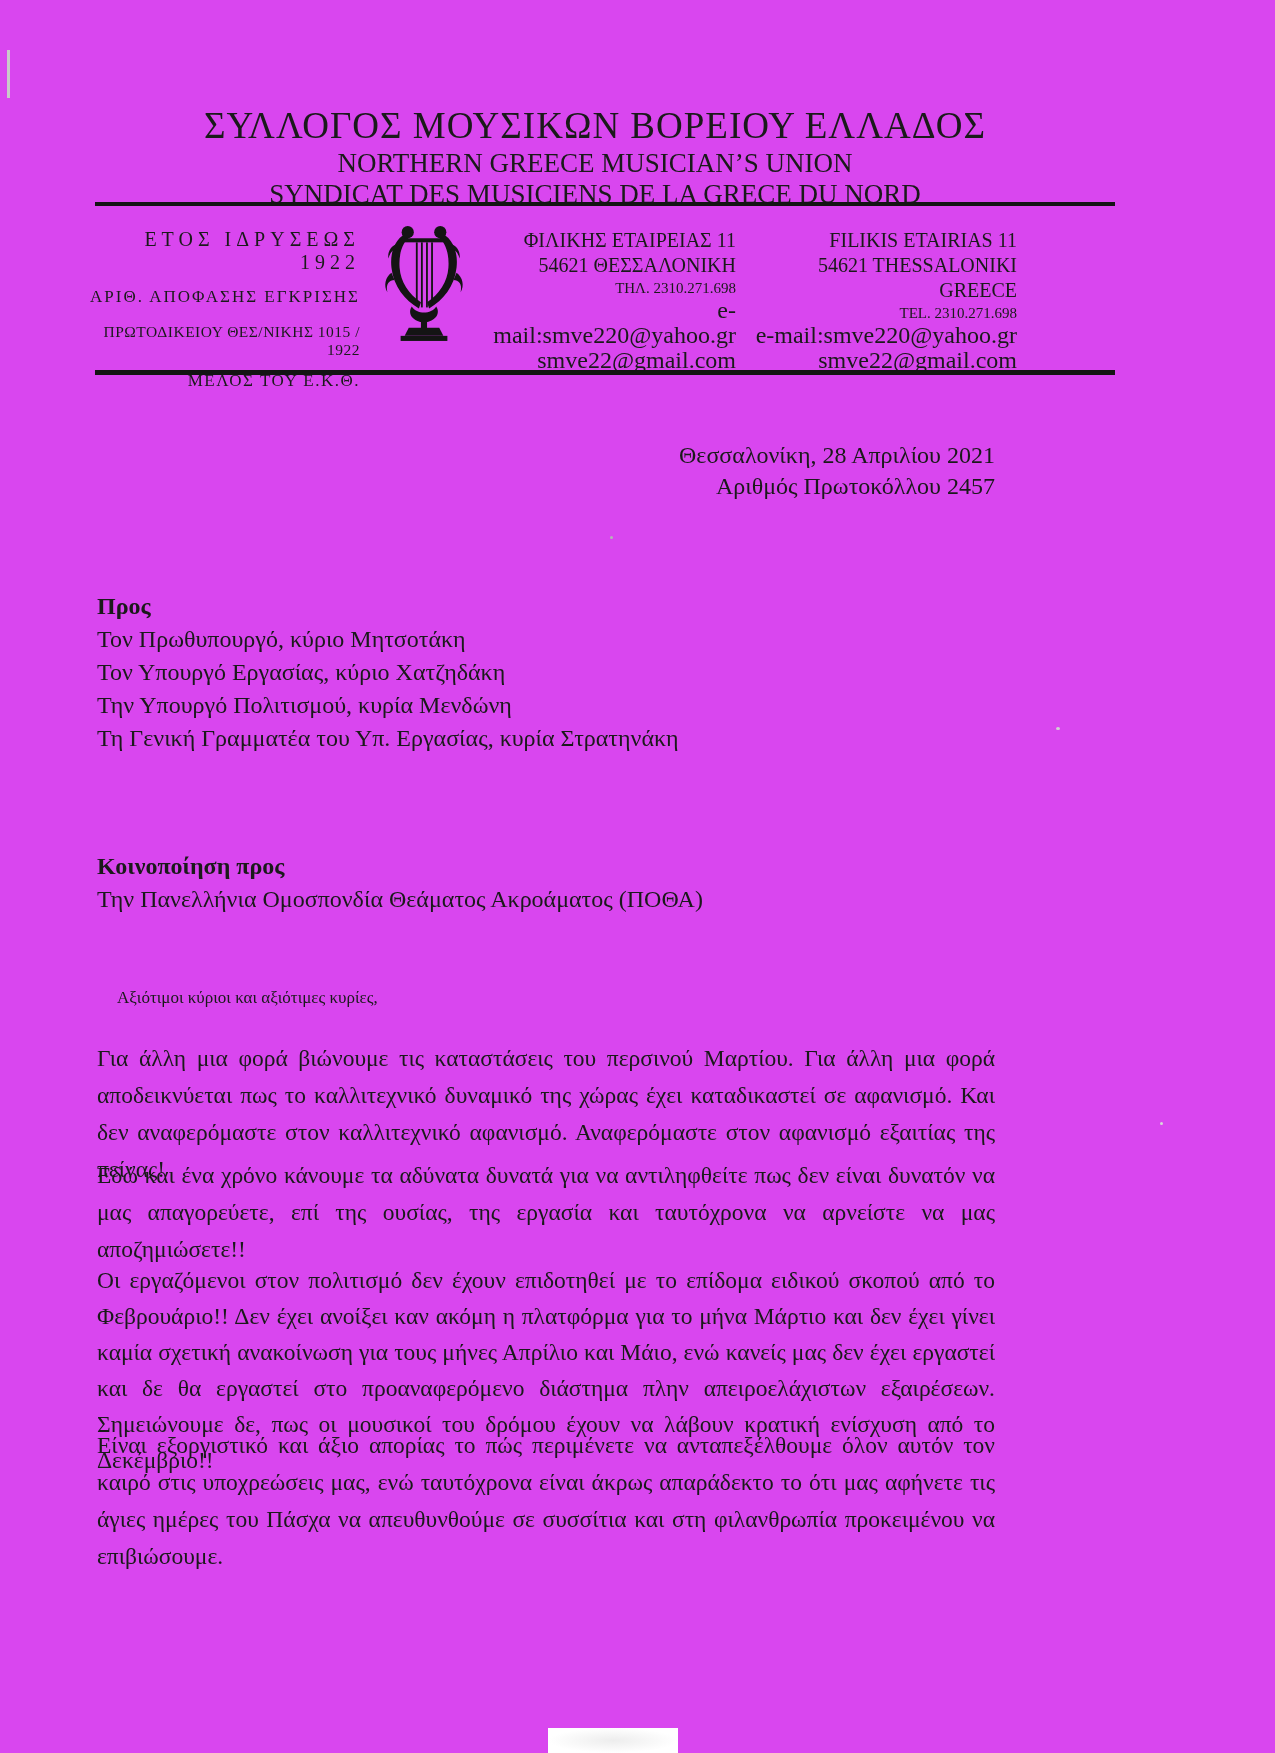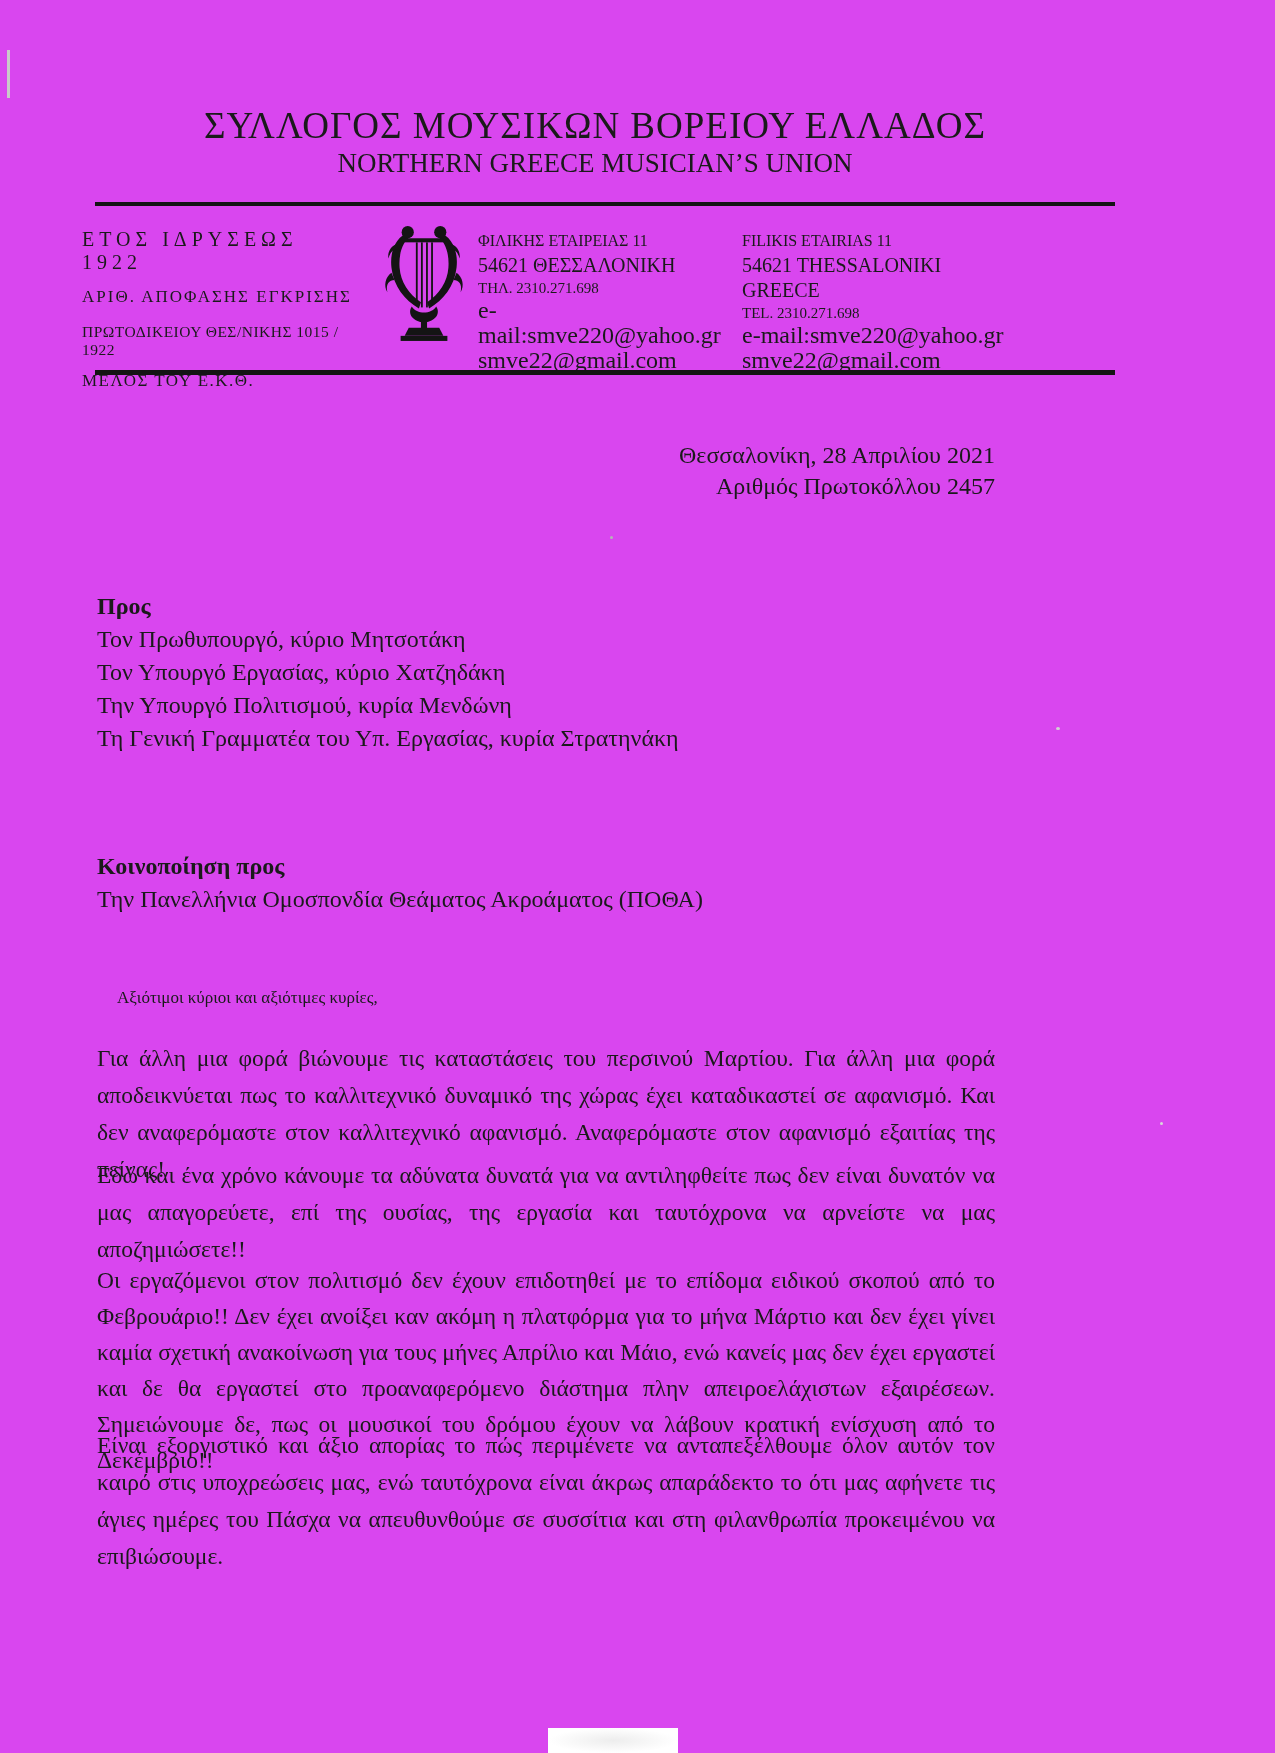--- a/index.html
+++ b/index.html
@@ -14,30 +14,30 @@
   }
   
   .header{position:absolute;left:75px;top:106px;width:1040px;text-align:center;}
   .title-el{font-size:37px;letter-spacing:1px;line-height:40px;font-weight:500;}
   .title-en{font-size:27px;line-height:31px;margin-top:2px;}
   .title-fr{font-size:27px;line-height:31px;}
   .rule{position:absolute;left:95px;width:1020px;background:#141414;}
   .rule-top{top:202px;height:4px;}
   .rule-bottom{top:370px;height:5px;}
   
-  .lh-col{position:absolute;text-align:left;}
+  .lh-col{position:absolute;text-align:right;}
   .lh-left{left:82px;top:228px;width:278px;}
   .lh-left .l1{font-size:20px;letter-spacing:5px;}
   .lh-left .l2{font-size:17px;letter-spacing:2px;margin-top:13px;}
   .lh-left .l3{font-size:15.5px;letter-spacing:0.5px;margin-top:16px;}
   .lh-left .l4{font-size:17px;letter-spacing:1.5px;margin-top:12px;}
   .lh-logo{position:absolute;left:378px;top:222px;width:92px;height:122px;}
   .lh-mid{left:478px;top:228px;width:258px;}
   .lh-right{left:742px;top:228px;width:275px;}
-  .lh-addr1{font-size:16px;line-height:25px;}
+  .lh-addr1{font-size:20px;line-height:25px;}
   .lh-addr2{font-size:20px;line-height:25px;}
   .lh-tel{font-size:15px;line-height:20px;}
   .lh-mail{font-size:24px;line-height:25px;}
   
   .meta{position:absolute;left:600px;top:440px;width:395px;text-align:right;font-size:24px;line-height:31px;}
   
   .block{position:absolute;left:97px;width:900px;font-size:24px;}
   .recipients{top:590px;}
   .heading{font-weight:700;font-size:24px;line-height:33px;}
   .rec-line{line-height:33px;}
@@ -58,20 +58,21 @@
   .speck3{left:1160px;top:1122px;width:3px;height:3px;background:#d8d8d8;border-radius:50%;}
 </style>
 </head>
 <body>
 
 <div class="page">
 
   <div class="header">
     <div class="title-el">ΣΥΛΛΟΓΟΣ ΜΟΥΣΙΚΩΝ ΒΟΡΕΙΟΥ ΕΛΛΑΔΟΣ</div>
     <div class="title-en">NORTHERN GREECE MUSICIAN’S UNION</div>
+    <div class="title-fr">SYNDICAT DES MUSICIENS DE LA GRECE DU NORD</div>
   </div>
 
   <div class="rule rule-top"></div>
 
   <div class="lh-col lh-left">
     <div class="l1">ΕΤΟΣ ΙΔΡΥΣΕΩΣ 1922</div>
     <div class="l2">ΑΡΙΘ. ΑΠΟΦΑΣΗΣ ΕΓΚΡΙΣΗΣ</div>
     <div class="l3">ΠΡΩΤΟΔΙΚΕΙΟΥ ΘΕΣ/ΝΙΚΗΣ 1015 / 1922</div>
     <div class="l4">ΜΕΛΟΣ ΤΟΥ Ε.Κ.Θ.</div>
   </div>

